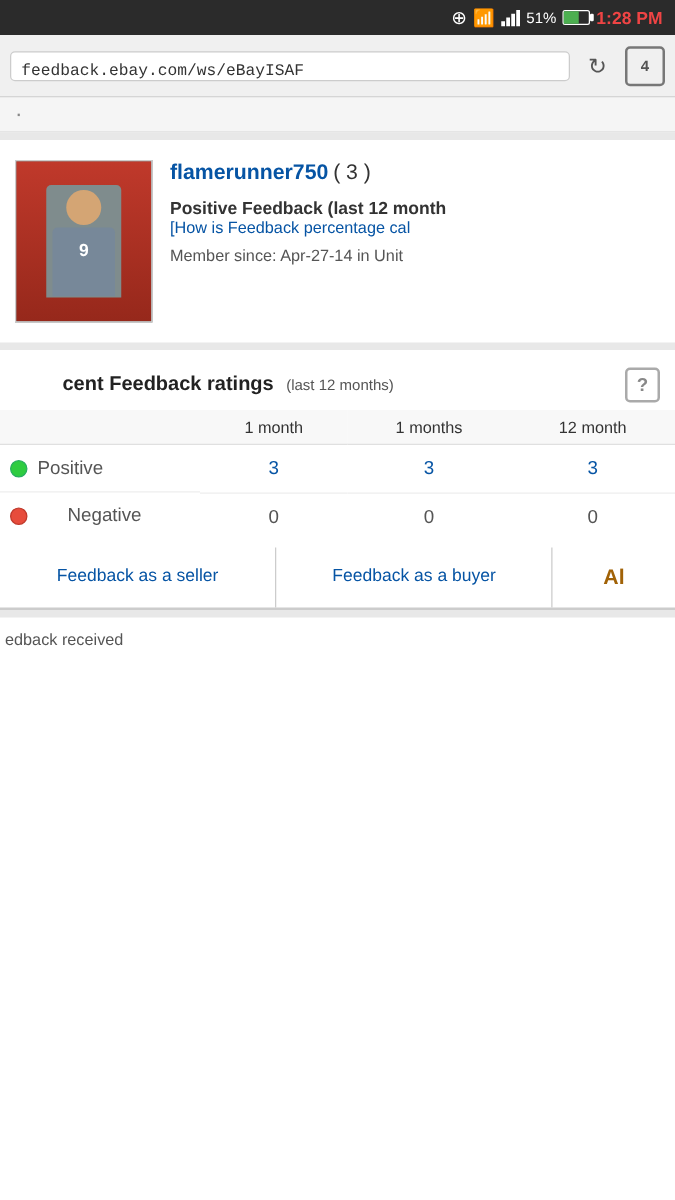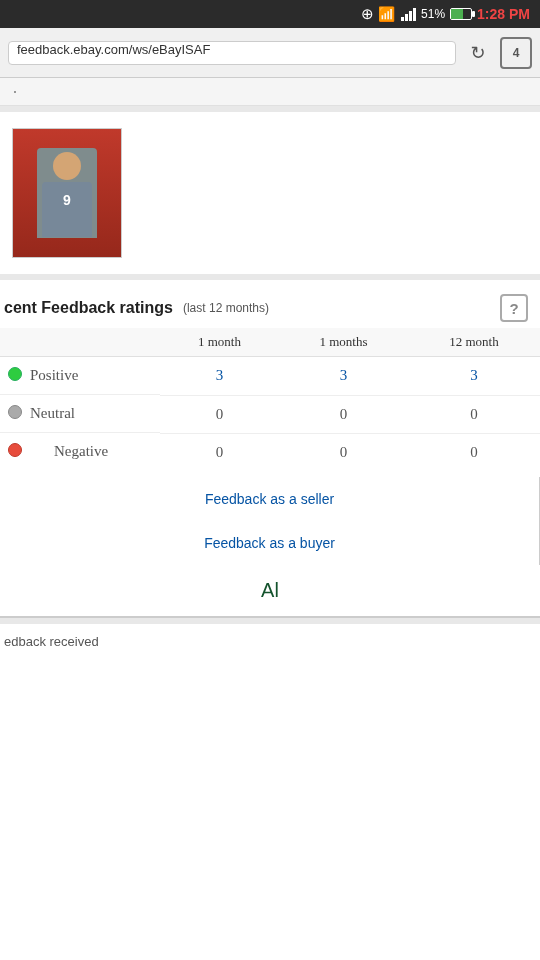--- a/index.html
+++ b/index.html
@@ -76,26 +76,27 @@
       padding: 0 8px;
       gap: 8px;
     }
     .url-field {
       flex: 1;
       background: #fff;
       border: 1px solid #ccc;
       border-radius: 4px;
       height: 24px;
       display: flex;
-      align-items: flex-start;
+      align-items: flex-end;
       padding: 0 8px;
       font-size: 13px;
       color: #333;
       overflow: hidden;
       white-space: nowrap;
+      font-family: Liberation Mono, monospace;
     }
     .reload-btn {
       width: 28px;
       height: 28px;
       display: flex;
       align-items: center;
       justify-content: center;
       color: #555;
       font-size: 18px;
     }
@@ -222,20 +223,21 @@
       display: flex;
       align-items: center;
       padding: 14px 12px 6px 4px;
       gap: 10px;
       background: #fff;
     }
     .ratings-title {
       font-size: 16px;
       font-weight: bold;
       color: #222;
+      margin-left: 46px;
     }
     .ratings-subtitle {
       font-size: 12px;
       color: #555;
     }
     .help-btn {
       margin-left: auto;
       width: 28px;
       height: 28px;
       border: 2px solid #aaa;
@@ -244,21 +246,20 @@
       align-items: center;
       justify-content: center;
       font-size: 15px;
       font-weight: bold;
       color: #888;
       flex-shrink: 0;
     }
     .ratings-table {
       width: 100%;
       border-collapse: collapse;
-      font-family: Liberation Serif, serif;
     }
     .ratings-table th {
       text-align: center;
       padding: 6px 8px;
       font-size: 13px;
       color: #333;
       background: #f8f8f8;
       border-bottom: 1px solid #e0e0e0;
       font-weight: normal;
     }
@@ -269,20 +270,21 @@
     .ratings-table td {
       text-align: center;
       padding: 10px 8px;
       font-size: 15px;
       color: #555;
       border-bottom: 1px solid #eee;
     }
     .ratings-table td:first-child {
       text-align: left;
       display: flex;
+      align-items: center;
       gap: 8px;
       padding-left: 8px;
     }
     .dot-green {
       width: 14px;
       height: 14px;
       border-radius: 50%;
       background: #2ecc40;
       flex-shrink: 0;
       border: 1px solid #27ae60;
@@ -311,37 +313,36 @@
       border-bottom: none;
       gap: 32px;
     }
 
     
     .tab-row {
       display: flex;
       border-bottom: 2px solid #ccc;
       background: #fff;
       margin-top: 6px;
-      flex-direction: column;
     }
     .tab-item {
       flex: 1;
       padding: 14px 8px;
       text-align: center;
       font-size: 14px;
       color: #0654a4;
       border-right: 1px solid #ccc;
       cursor: pointer;
     }
     .tab-item:last-child {
       border-right: none;
       flex: 0.4;
-      color: #14532d;
-      font-weight: normal;
-      font-size: 20px;
+      color: #a16207;
+      font-weight: bold;
+      font-size: 17px;
     }
 
     
     .footer-label {
       padding: 10px 4px 6px 4px;
       font-size: 13px;
       color: #555;
     }
 
     
@@ -393,20 +394,29 @@
 
 <div class="profile-section">
   <div class="avatar-box">
     <div class="avatar-box-inner">
       <div class="avatar-person">
         <div class="avatar-head"></div>
         <div class="avatar-body"></div>
         <span class="avatar-number">9</span>
       </div>
     </div>
+  </div>
+  <div class="profile-info">
+    <div>
+      <span class="username">flamerunner750</span>
+      <span class="feedback-count">( 3 )</span>
+    </div>
+    <div class="feedback-pct-label">Positive Feedback (last 12 month</div>
+    <div class="feedback-link">[How is Feedback percentage cal</div>
+    <div class="member-since">Member since: Apr-27-14 in Unit</div>
   </div>
 </div>
 
 <div class="ratings-section">
   <div class="ratings-header">
     <span class="ratings-title">cent Feedback ratings</span>
     <span class="ratings-subtitle">(last 12 months)</span>
     <div class="help-btn">?</div>
   </div>
 
@@ -424,29 +434,20 @@
       <tr>
         <td>
           <span class="dot-green"></span>
           <span>Positive</span>
         </td>
         <td class="val-blue">3</td>
         <td class="val-blue">3</td>
         <td class="val-blue">3</td>
       </tr>
 
-      <tr>
-        <td>
-          <span class="dot-gray"></span>
-          <span>Neutral</span>
-        </td>
-        <td>0</td>
-        <td>0</td>
-        <td>0</td>
-      </tr>
 
       <tr>
         <td>
           <span class="dot-red"></span>
           <span>Negative</span>
         </td>
         <td>0</td>
         <td>0</td>
         <td>0</td>
       </tr>

